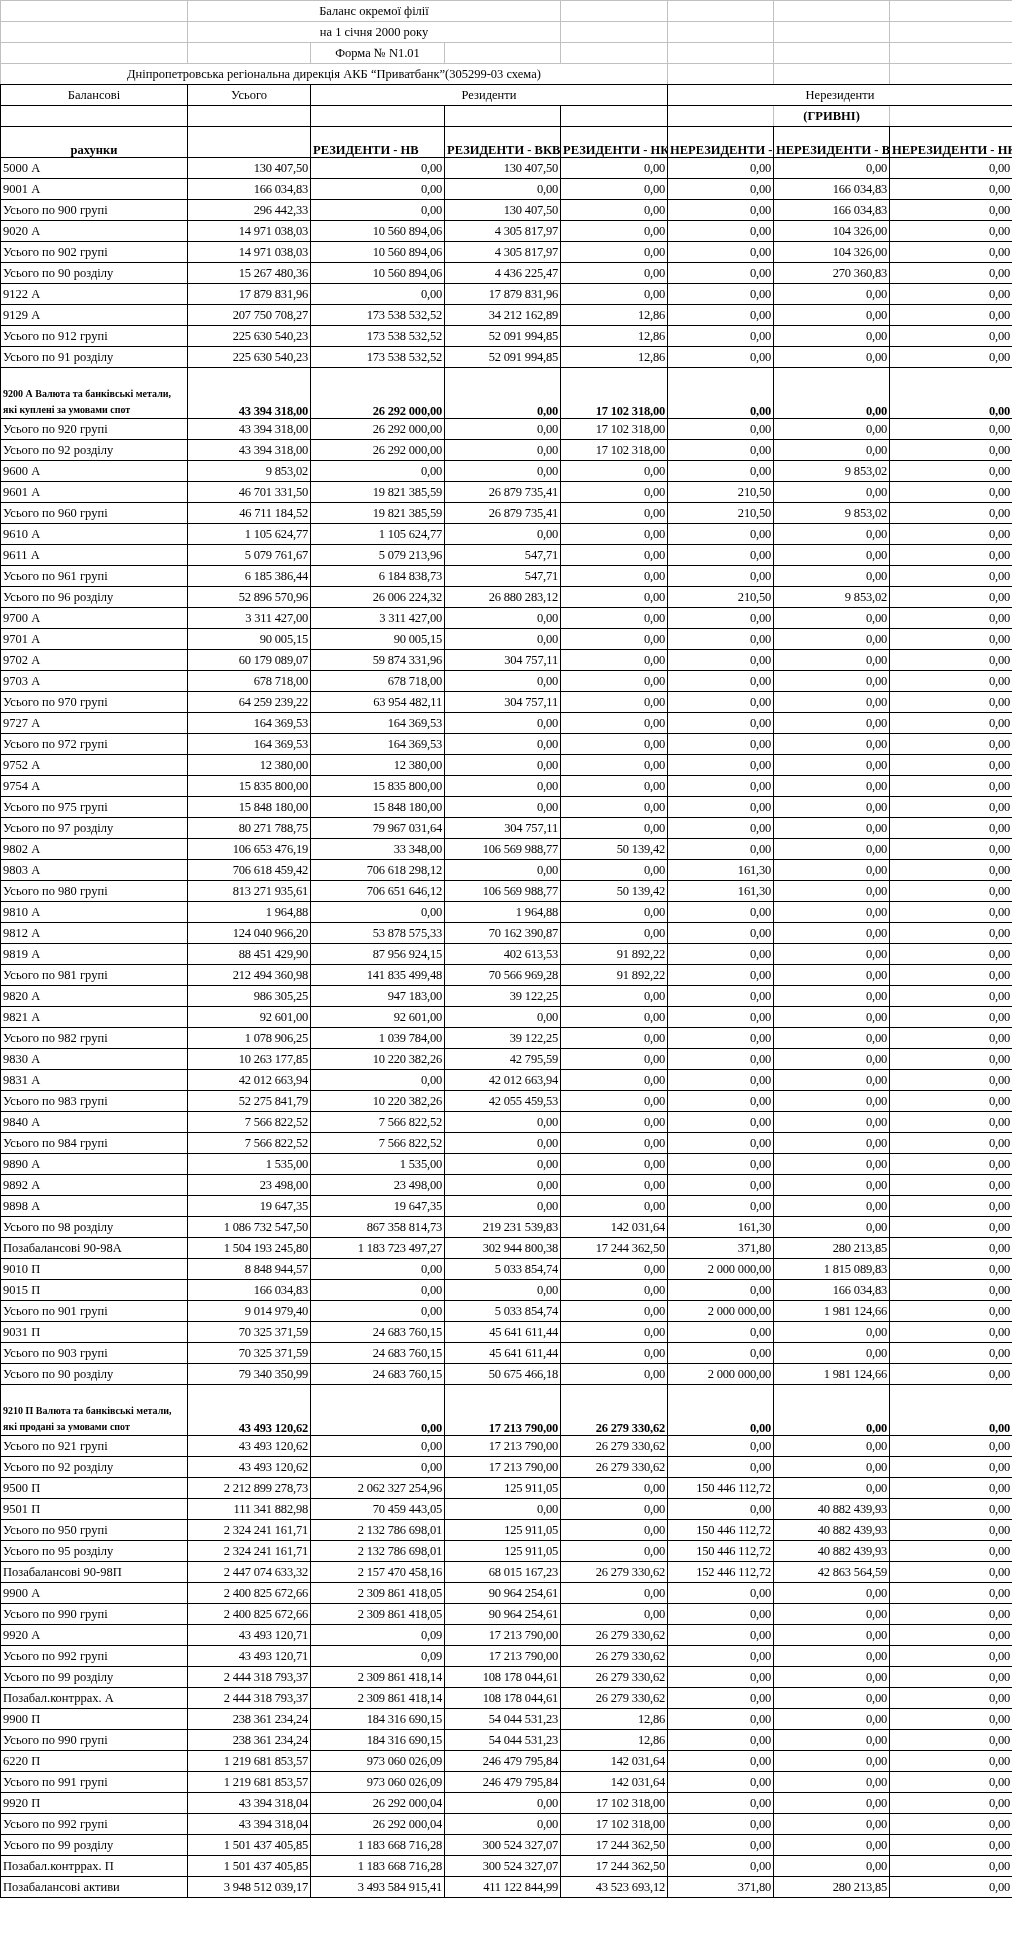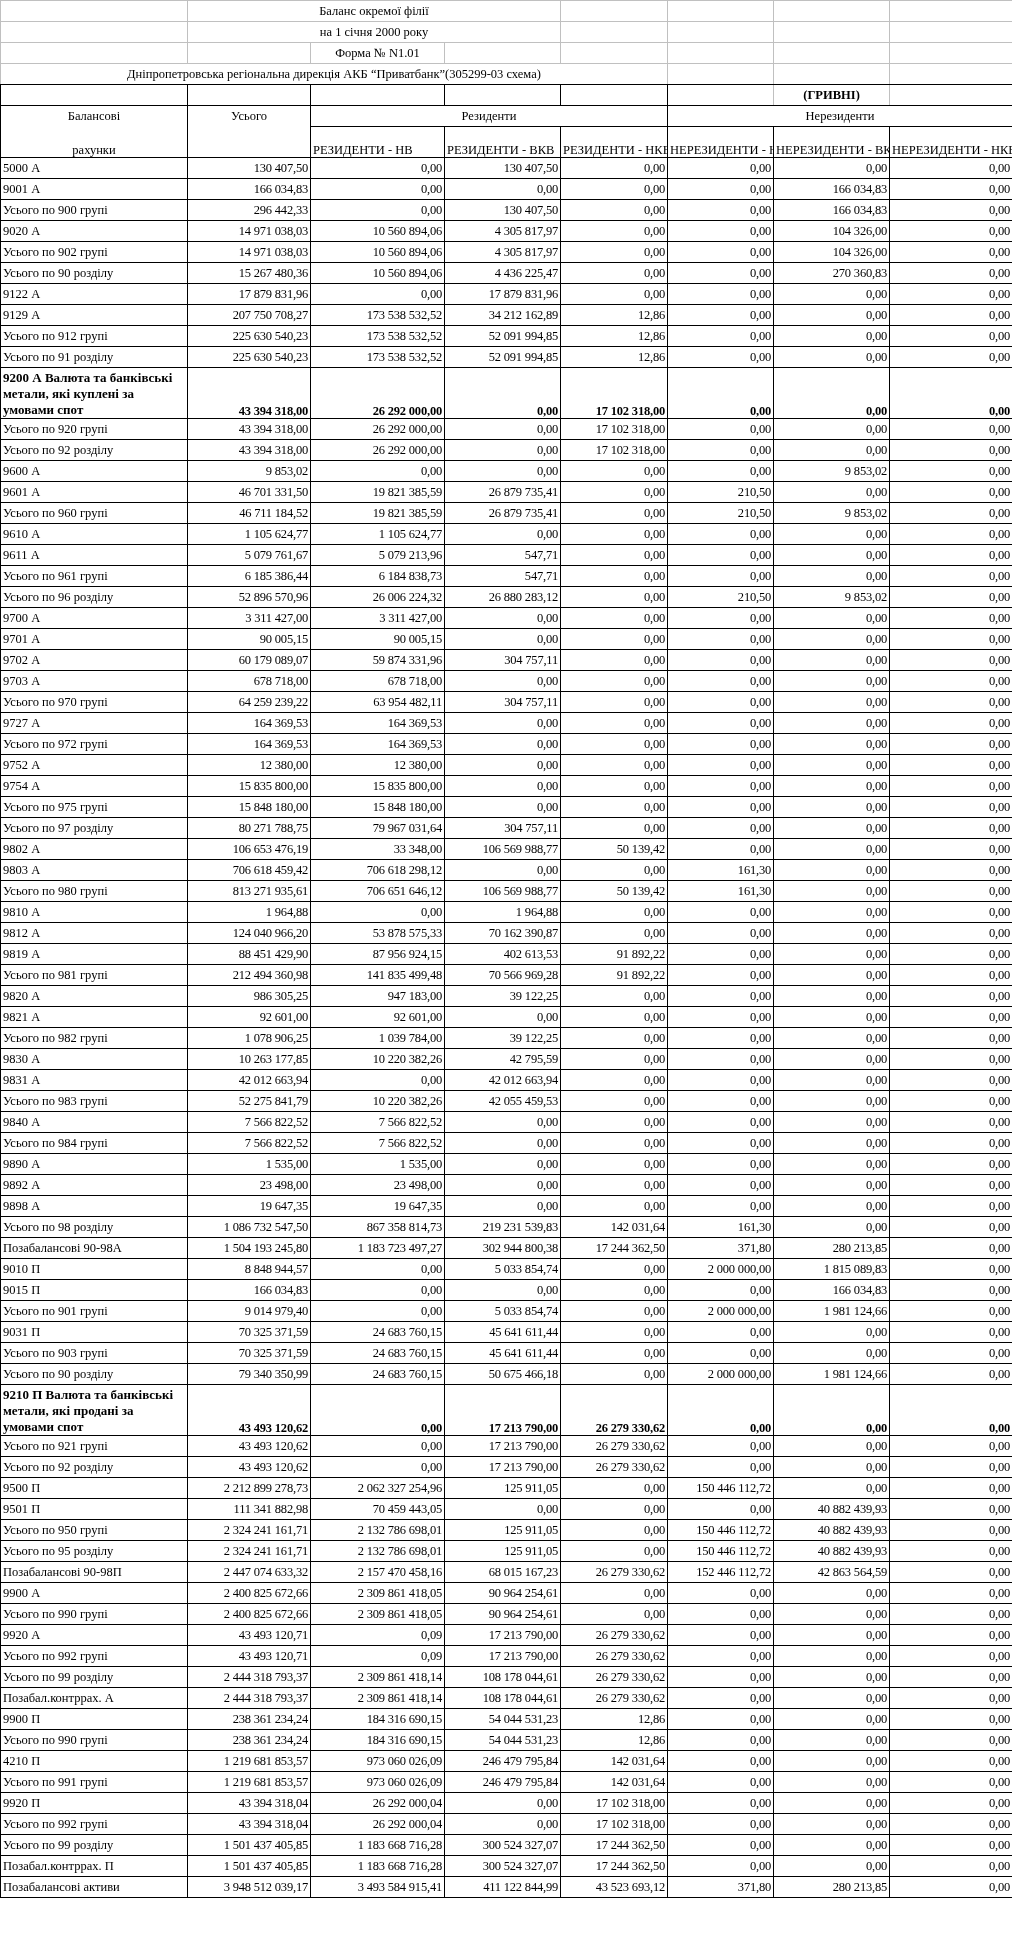--- a/index.html
+++ b/index.html
@@ -8,22 +8,22 @@
   table.sheet td { padding:0 2px; white-space:nowrap; overflow:hidden; font-size:12.5px; line-height:14px; height:20px; }
   .g { border:1px solid #c0c0c0;margin-top:48px; }
   .b { border:1px solid #000; }
   .num { text-align:right; letter-spacing:-0.2px; }
   .lbl { text-align:left; }
   .c { text-align:center; }
   .small { font-size:9.5px; }
   .hdr2 { font-size:10.5px; line-height:12px; vertical-align:bottom; white-space:normal; }
   .bold td { font-weight:bold; }
   tr.tall td { height:50px; vertical-align:bottom; }
-  tr.tall td.lbl { white-space:normal; font-size:13px; line-height:16px;margin-left:44px; }
-  tr.colh td { height:30px; }
+  tr.tall td.lbl { white-space:normal; font-size:10px; line-height:16px;margin-left:44px; }
+  tr.colh td { height:30px;font-weight:bold; }
   tr.title td { height:20px; }
 </style>
 </head>
 <body>
 
 <table class="sheet">
   <colgroup>
     <col style="width:187px">
       <col style="width:123px">
       <col style="width:134px">
@@ -60,34 +60,34 @@
         <td class="g"></td>
         <td class="g"></td>
     </tr>
     <tr class="title">
       <td class="g c" colspan="5" style="border-bottom-color:#000">Дніпропетровська регіональна дирекція АКБ “Приватбанк”(305299-03 схема)</td>
       <td class="g" style="border-bottom-color:#000"></td>
         <td class="g" style="border-bottom-color:#000"></td>
         <td class="g" style="border-bottom-color:#000"></td>
     </tr>
     <tr class="title">
+      <td class="b c" style="border-bottom:none">Балансові</td>
+      <td class="b c small" style="border-bottom:none">Усього</td>
+      <td class="b c small" colspan="3">Резиденти</td>
+      <td class="b c small" colspan="3">Нерезиденти</td>
+    </tr>
+    <tr class="title">
       <td class="b"></td>
       <td class="b"></td>
       <td class="b"></td>
       <td class="b"></td>
       <td class="b"></td>
       <td class="b" style="border-right-color:#c0c0c0"></td>
       <td class="b small c" style="font-weight:bold;border-left-color:#c0c0c0;border-right-color:#c0c0c0">(ГРИВНІ)</td>
       <td class="b" style="border-left-color:#c0c0c0"></td>
-    </tr>
-    <tr class="title">
-      <td class="b c" style="border-bottom:none">Балансові</td>
-      <td class="b c small" style="border-bottom:none">Усього</td>
-      <td class="b c small" colspan="3">Резиденти</td>
-      <td class="b c small" colspan="3">Нерезиденти</td>
     </tr>
     <tr class="colh">
       <td class="b c" style="border-top:none;vertical-align:bottom">рахунки</td>
       <td class="b" style="border-top:none"></td>
       <td class="b hdr2">РЕЗИДЕНТИ - НВ</td>
       <td class="b hdr2">РЕЗИДЕНТИ - ВКВ</td>
       <td class="b hdr2">РЕЗИДЕНТИ - НКВ</td>
       <td class="b hdr2">НЕРЕЗИДЕНТИ - НВ</td>
       <td class="b hdr2">НЕРЕЗИДЕНТИ - ВКВ</td>
       <td class="b hdr2">НЕРЕЗИДЕНТИ - НКВ</td>
@@ -816,21 +816,21 @@
         <td class="b lbl">Усього по 990 групі</td>
         <td class="b num">238 361 234,24</td>
         <td class="b num">184 316 690,15</td>
         <td class="b num">54 044 531,23</td>
         <td class="b num">12,86</td>
         <td class="b num">0,00</td>
         <td class="b num">0,00</td>
         <td class="b num">0,00</td>
       </tr>
       <tr>
-        <td class="b lbl">4210 П</td>
+        <td class="b lbl">6220 П</td>
         <td class="b num">1 219 681 853,57</td>
         <td class="b num">973 060 026,09</td>
         <td class="b num">246 479 795,84</td>
         <td class="b num">142 031,64</td>
         <td class="b num">0,00</td>
         <td class="b num">0,00</td>
         <td class="b num">0,00</td>
       </tr>
       <tr>
         <td class="b lbl">Усього по 991 групі</td>

